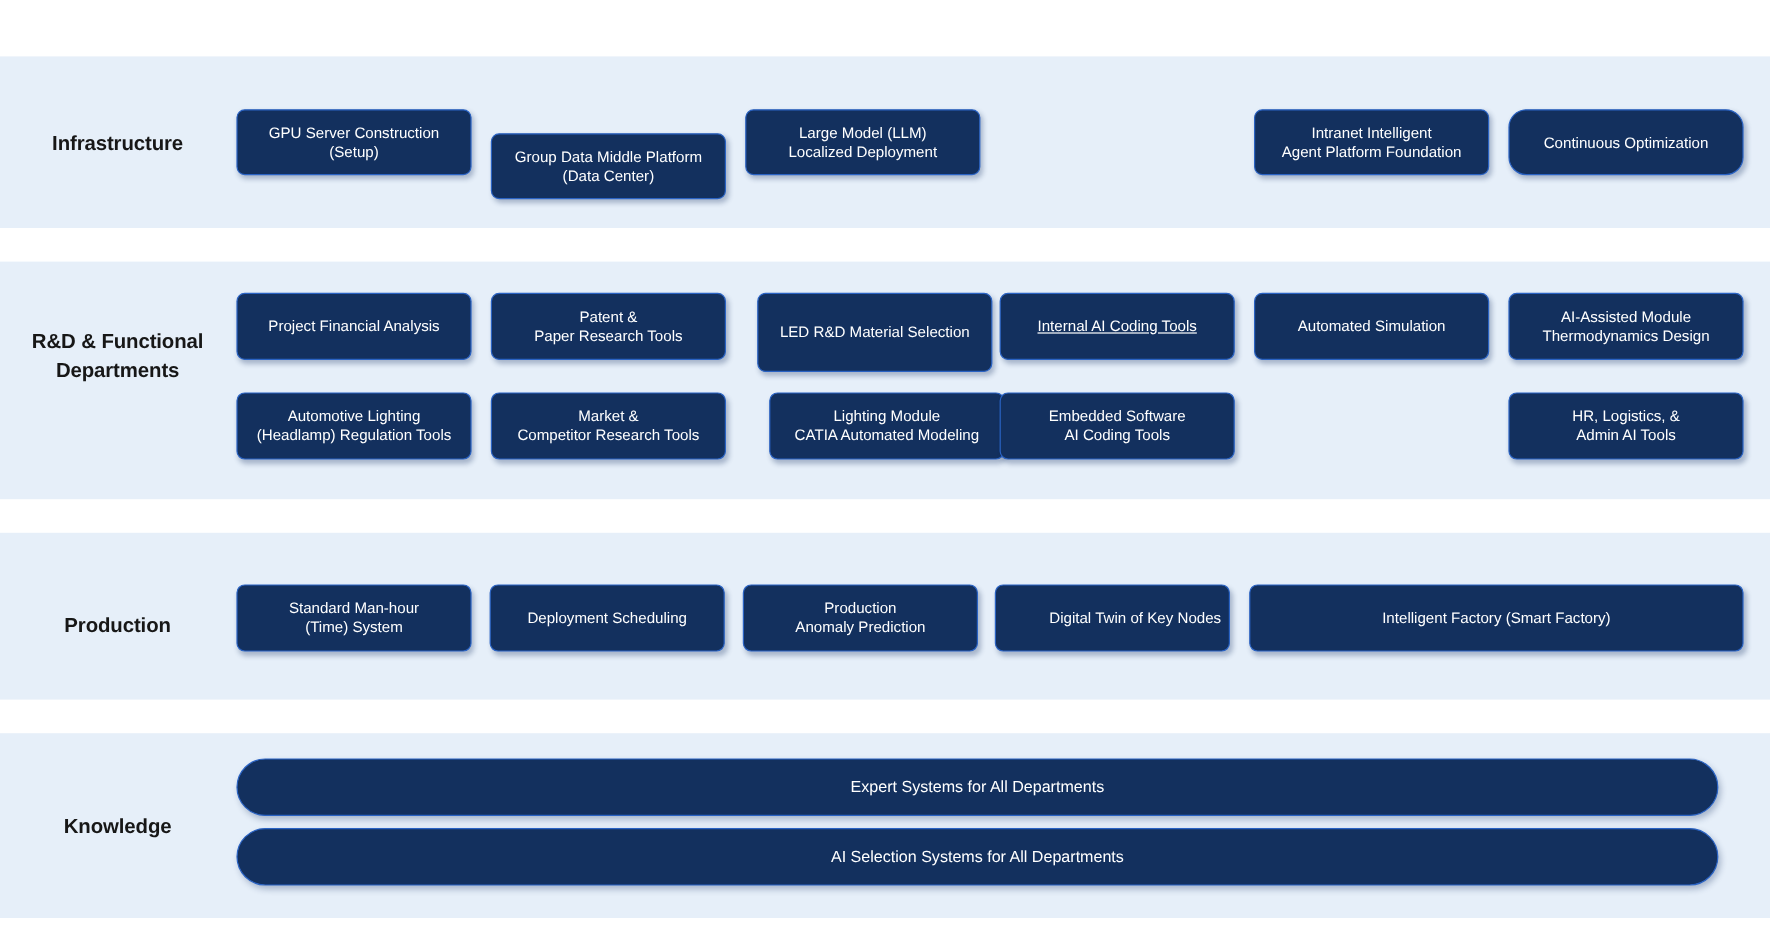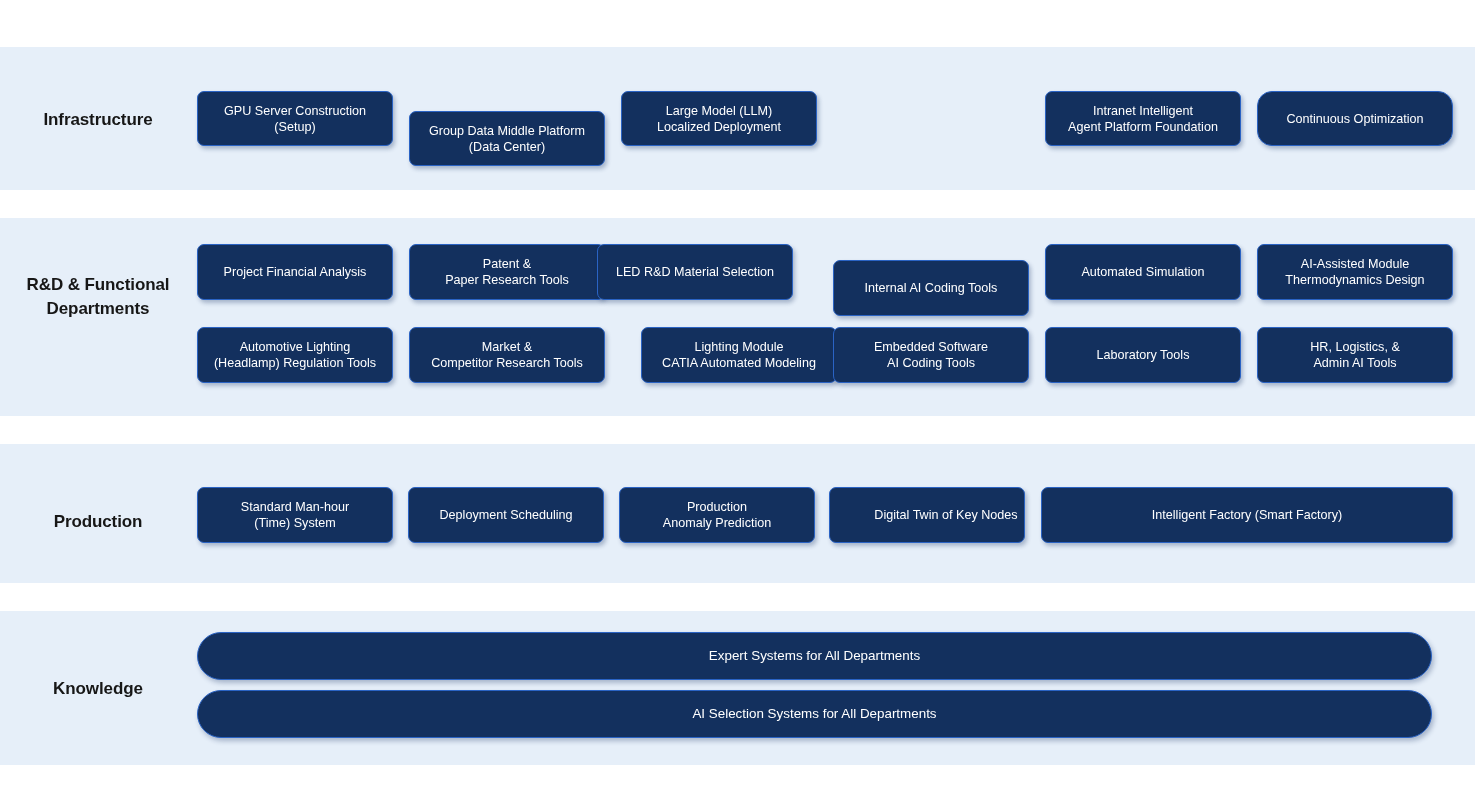--- a/index.html
+++ b/index.html
@@ -88,35 +88,34 @@
   <div class="band" id="band-rd"></div>
 
   <div class="row-label" style="top:273px;">R&amp;D
 &amp;
 Functional
 Departments</div>
 
   <div class="node" style="left:197px; top:244px; width:196px; height:56px;">Project Financial Analysis</div>
   <div class="node" style="left:409px; top:244px; width:196px; height:56px;">Patent &amp;
 Paper Research Tools</div>
-  <div class="node" style="left:597px; top:244px; width:196px; height:56px;">LED R&amp;D Material Selection</div>
-  <div class="node" style="left:833px; top:260px; width:196px; height:56px;">Internal AI Coding Tools</div>
+  <div class="node" style="left:631px; top:244px; width:196px; height:66px;">LED R&amp;D Material Selection</div>
+  <div class="node" style="left:833px; top:244px; width:196px; height:56px;text-decoration:underline;">Internal AI Coding Tools</div>
   <div class="node" style="left:1045px; top:244px; width:196px; height:56px;">Automated Simulation</div>
   <div class="node" style="left:1257px; top:244px; width:196px; height:56px;">AI-Assisted Module
 Thermodynamics Design</div>
 
   <div class="node" style="left:197px; top:327px; width:196px; height:56px;">Automotive Lighting
 (Headlamp) Regulation Tools</div>
   <div class="node" style="left:409px; top:327px; width:196px; height:56px;">Market &amp;
 Competitor Research Tools</div>
   <div class="node" style="left:621px; top:327px; width:196px; height:56px;margin-left:20px;">Lighting Module
 CATIA Automated Modeling</div>
   <div class="node" style="left:833px; top:327px; width:196px; height:56px;">Embedded Software
 AI Coding Tools</div>
-  <div class="node" style="left:1045px; top:327px; width:196px; height:56px;">Laboratory Tools</div>
   <div class="node" style="left:1257px; top:327px; width:196px; height:56px;">HR, Logistics, &amp;
 Admin AI Tools</div>
 
   <div class="band" id="band-production"></div>
 
   <div class="row-label" style="top:510px;">Production</div>
 
   <div class="node" style="left:197px; top:487px; width:196px; height:56px;">Standard Man-hour
 (Time) System</div>
   <div class="node" style="left:408px; top:487px; width:196px; height:56px;">Deployment Scheduling</div>

